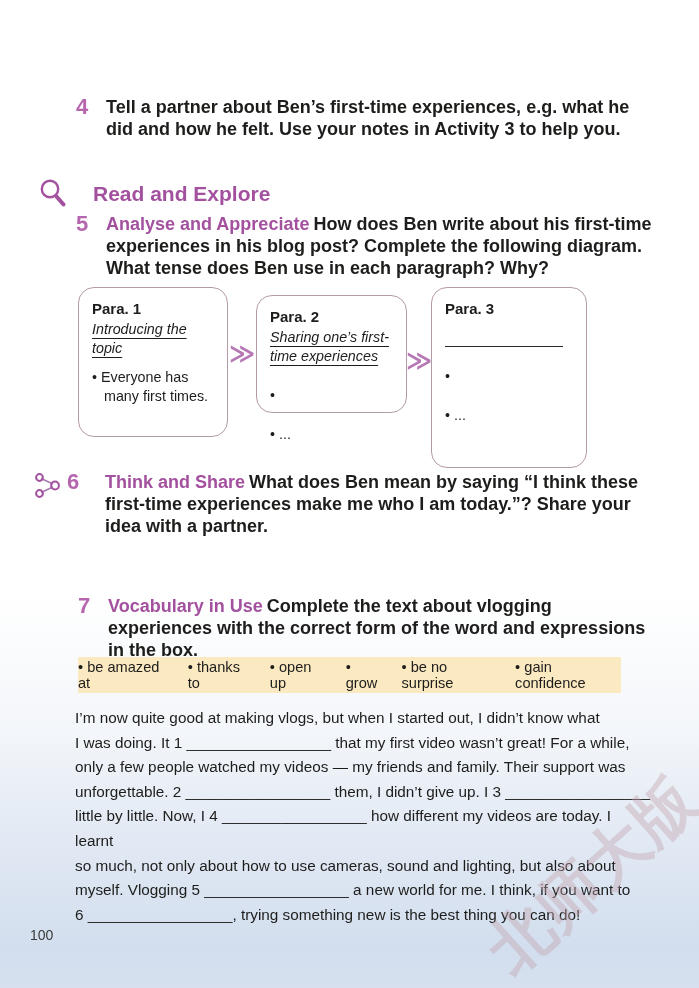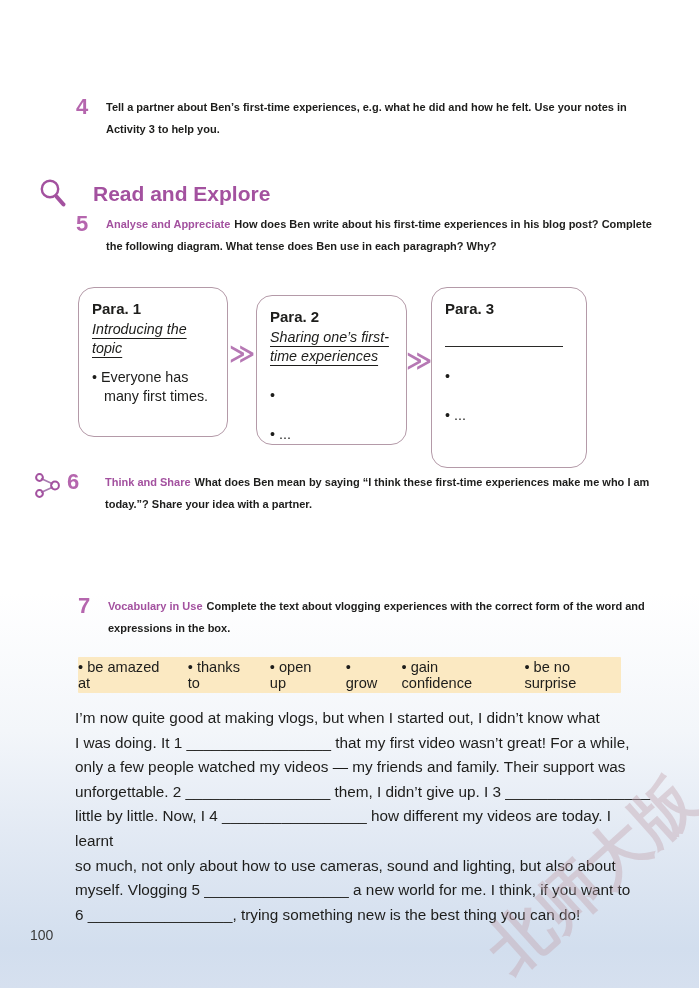--- a/index.html
+++ b/index.html
@@ -12,41 +12,41 @@
     color:#1d1d1b;
   }
   
   .activity{position:absolute;}
   .act-num{
     position:absolute;left:0;top:-2px;
     font-size:22px;font-weight:bold;color:#b566ae;
   }
   .act-body{
     margin-left:30px;
-    font-size:11px;font-weight:bold;line-height:22px;color:#1d1d1b;
+    font-size:18px;font-weight:bold;line-height:22px;color:#1d1d1b;
   }
   .act-label{color:#a3519f;margin-right:4px;}
   
   .section-head{
     position:absolute;display:flex;align-items:center;gap:24px;
   }
   .section-head h2{
     margin:0;font-size:21px;font-weight:bold;color:#a3519f;line-height:1;
   }
   .head-icon{flex:0 0 auto;display:block;}
   
   .diagram{position:absolute;left:78px;top:287px;width:512px;height:162px;}
   .pbox{
     position:absolute;box-sizing:border-box;
     border:1.4px solid #b49aa8;border-radius:16px;background:transparent;
     padding:11px 11px 12px 13px;
     font-size:14.3px;line-height:19px;
   }
   .pbox1{left:0;top:0;width:150px;height:150px;}
-  .pbox2{left:178px;top:8px;width:151px;height:150px;}
+  .pbox2{left:178px;top:8px;width:151px;height:118px;}
   .pbox3{left:353px;top:0;width:156px;height:181px;}
   .pb-title{font-weight:bold;font-size:15px;margin-bottom:2px;}
   .pb-sub{
     text-decoration:underline;
     text-decoration-thickness:1.2px;
     text-underline-offset:4px;
     font-style:italic;
   }
   .blank-rule{
     margin-top:28px;width:118px;height:0;
@@ -159,22 +159,22 @@
   <section class="activity" style="left:78px;top:595px;width:580px;">
     <span class="act-num">7</span>
     <p class="act-body" style="margin-top:0;margin-bottom:0;"><span class="act-label">Vocabulary in Use</span><span>Complete the text about vlogging experiences with the correct form of the word and expressions in the box.</span></p>
   </section>
 
   <div class="word-box">
     <span class="word-item">be amazed at</span>
     <span class="word-item">thanks to</span>
     <span class="word-item">open up</span>
     <span class="word-item">grow</span>
+    <span class="word-item">be no surprise</span>
     <span class="word-item">gain confidence</span>
-    <span class="word-item">be no surprise</span>
   </div>
 
   <div class="passage">
     <div>I’m now quite good at making vlogs, but when I started out, I didn’t know what</div>
     <div>I was doing. It 1 _________________ that my first video wasn’t great! For a while,</div>
     <div>only a few people watched my videos — my friends and family. Their support was</div>
     <div>unforgettable. 2 _________________ them, I didn’t give up. I 3 _________________</div>
     <div>little by little. Now, I 4 _________________ how different my videos are today. I learnt</div>
     <div>so much, not only about how to use cameras, sound and lighting, but also about</div>
     <div>myself. Vlogging 5 _________________ a new world for me. I think, if you want to</div>

